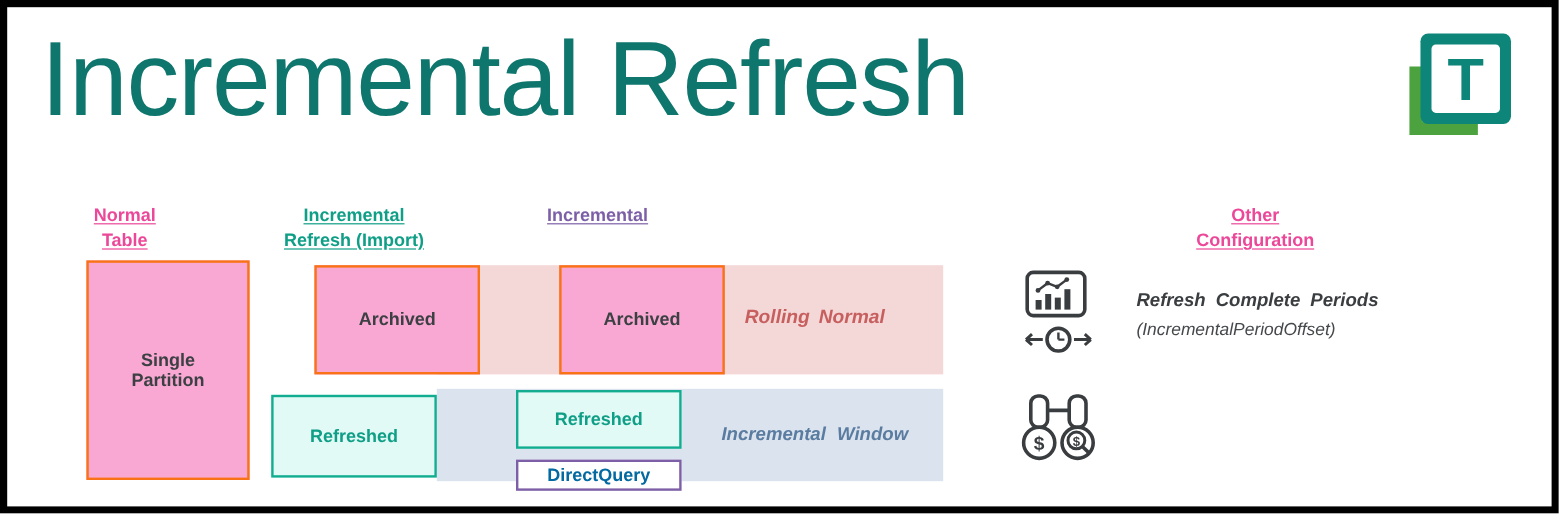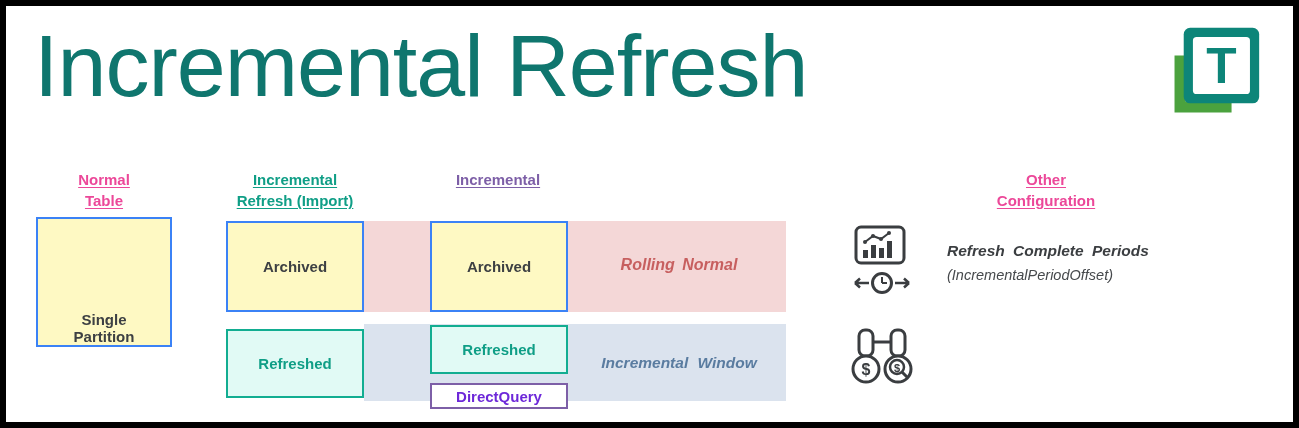--- a/index.html
+++ b/index.html
@@ -37,25 +37,25 @@
     font-style:italic;font-weight:700;white-space:nowrap;
   }
   .rolling-label{left:566px;top:250px;font-size:16px;color:#c75f5f;word-spacing:3px;}
   .incremental-label{left:566px;top:348px;font-size:15.5px;color:#5a7ca0;word-spacing:5px;}
 
   .box{
     position:absolute;z-index:2;box-sizing:border-box;
     display:flex;align-items:center;justify-content:center;
     font-size:15px;font-weight:700;text-align:center;
   }
-  .gray{background:#fef9c3;border:2px solid #3b82f6;color:#3d4043;}
+  .gray{background:#f9a8d4;border:2px solid #f97316;color:#3d4043;margin-left:36px;}
   .tealbox{background:#e1faf5;border:2px solid #12ad91;color:#0f9e86;}
-  .purplebox{background:#ffffff;border:2px solid #7d5fa7;color:#6d28d9;}
+  .purplebox{background:#ffffff;border:2px solid #7d5fa7;color:#0369a1;}
 
-  .single-partition{left:30px;top:211px;width:136px;height:130px;align-items:flex-end;}
+  .single-partition{left:30px;top:211px;width:136px;height:183px;}
   .single-partition span{display:inline-block;width:72px;}
   .import-archived{left:220px;top:215px;width:138px;height:91px;}
   .import-refreshed{left:220px;top:323px;width:138px;height:69px;}
   .hybrid-archived{left:424px;top:215px;width:138px;height:91px;}
   .hybrid-refreshed{left:424px;top:319px;width:138px;height:49px;}
   .hybrid-directquery{left:424px;top:377px;width:138px;height:26px;}
 
   .config-item{position:absolute;display:flex;align-items:center;gap:20px;}
   .cfg-1{left:843px;top:218px;gap:32px;}
   .cfg-2{left:845px;top:316px;}

